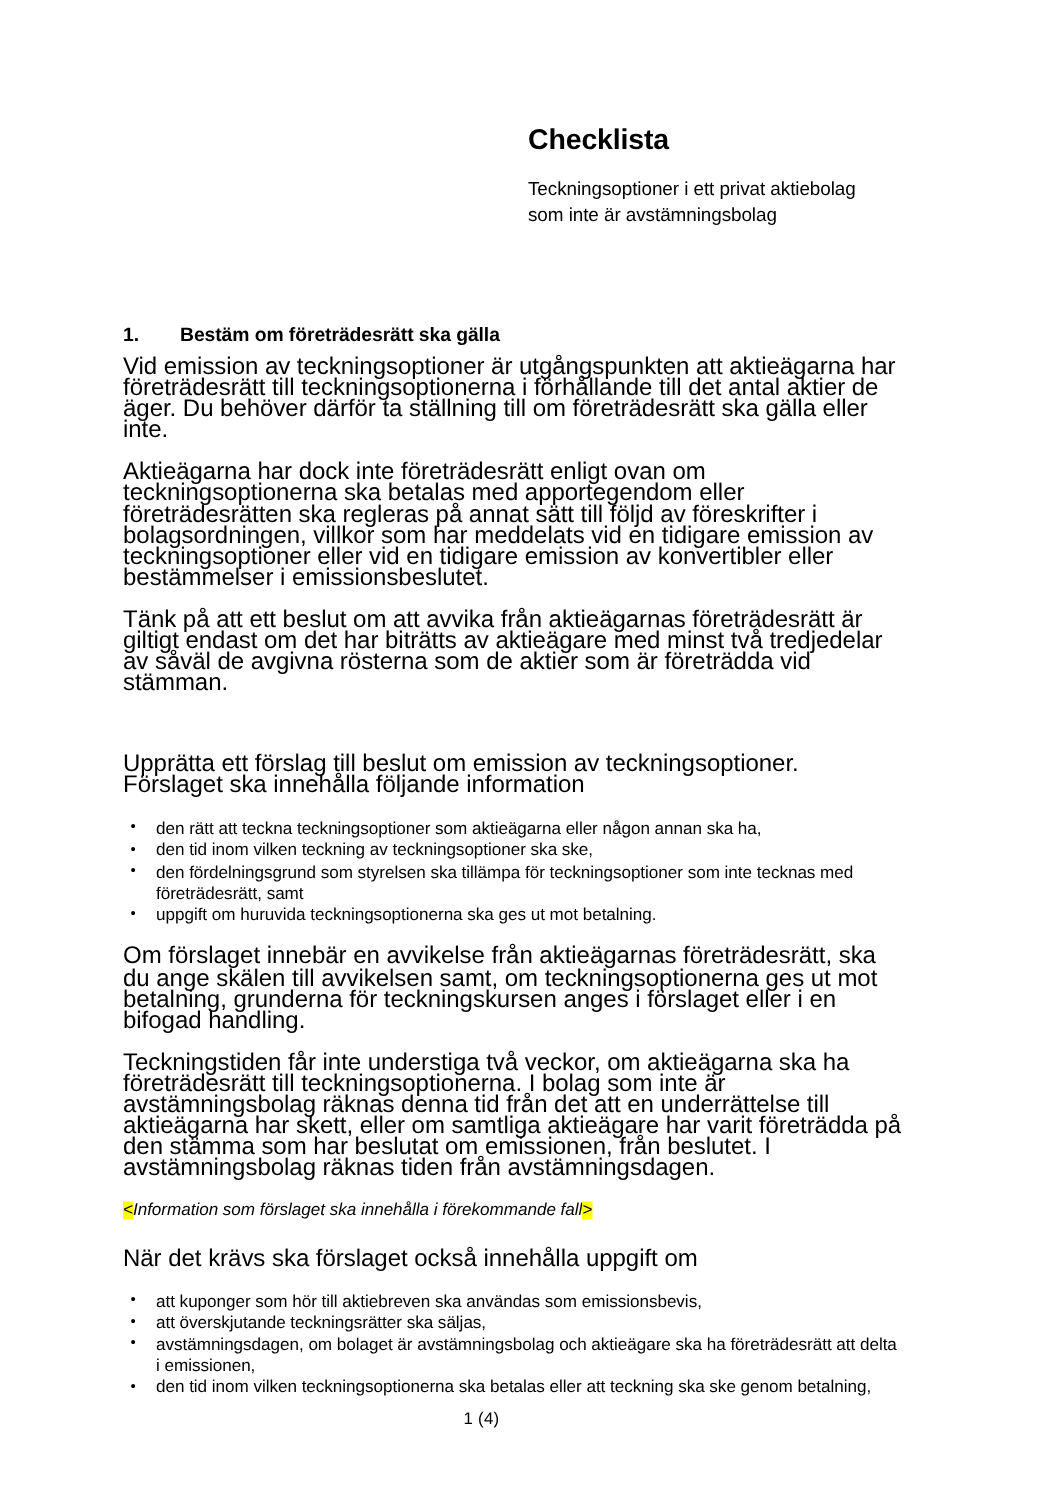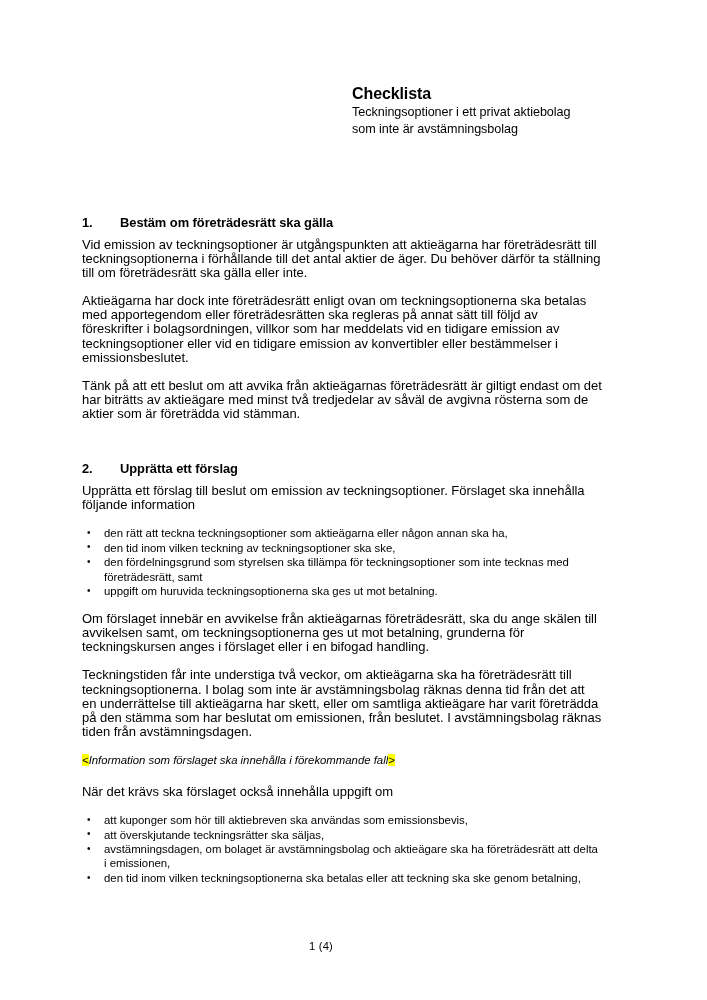--- a/index.html
+++ b/index.html
@@ -27,25 +27,25 @@
   }
 
   
   .title-block {
     position: absolute;
     left: 352px;
     top: 84px;
     width: 300px;
   }
   .doc-title {
-    font-size: 16px;
+    font-size: 19px;
     font-weight: bold;
     line-height: 19px;
     letter-spacing: -0.1px;
-    margin: 0 0 1px 0;
+    margin: 0 0 15px 0;
   }
   .doc-subtitle-line {
     font-size: 12.6px;
     font-weight: normal;
     line-height: 16.5px;
     letter-spacing: -0.05px;
     margin: 0;
   }
 
   
@@ -68,21 +68,21 @@
   .section-heading .sec-num {
     display: inline-block;
     width: 38px;
   }
   .section-2-wrap {
     margin-top: 40px;
   }
 
   
   p.para {
-    font-size: 13px;
+    font-size: 16px;
     line-height: 14.1px;
     margin: 0 0 14px 0;
     letter-spacing: -0.02px;
     text-align: left;
   }
   p.para.last {
     margin-bottom: 16px;
   }
 
   
@@ -154,23 +154,20 @@
       </div>
 
       <p class="para">Vid emission av teckningsoptioner är utgångspunkten att aktieägarna har företrädesrätt till teckningsoptionerna i förhållande till det antal aktier de äger. Du behöver därför ta ställning till om företrädesrätt ska gälla eller inte.</p>
 
       <p class="para">Aktieägarna har dock inte företrädesrätt enligt ovan om teckningsoptionerna ska betalas med apportegendom eller företrädesrätten ska regleras på annat sätt till följd av föreskrifter i bolagsordningen, villkor som har meddelats vid en tidigare emission av teckningsoptioner eller vid en tidigare emission av konvertibler eller bestämmelser i emissionsbeslutet.</p>
 
       <p class="para last">Tänk på att ett beslut om att avvika från aktieägarnas företrädesrätt är giltigt endast om det har biträtts av aktieägare med minst två tredjedelar av såväl de avgivna rösterna som de aktier som är företrädda vid stämman.</p>
     </div>
 
     <div class="section-2-wrap">
-      <div class="section-heading">
-        <span class="sec-num">2.</span><span>Upprätta ett förslag</span>
-      </div>
 
       <p class="para">Upprätta ett förslag till beslut om emission av teckningsoptioner. Förslaget ska innehålla följande information</p>
 
       <ul class="bullets">
         <li>den rätt att teckna teckningsoptioner som aktieägarna eller någon annan ska ha,</li>
         <li>den tid inom vilken teckning av teckningsoptioner ska ske,</li>
         <li>den fördelningsgrund som styrelsen ska tillämpa för teckningsoptioner som inte tecknas med företrädesrätt, samt</li>
         <li>uppgift om huruvida teckningsoptionerna ska ges ut mot betalning.</li>
       </ul>
 

